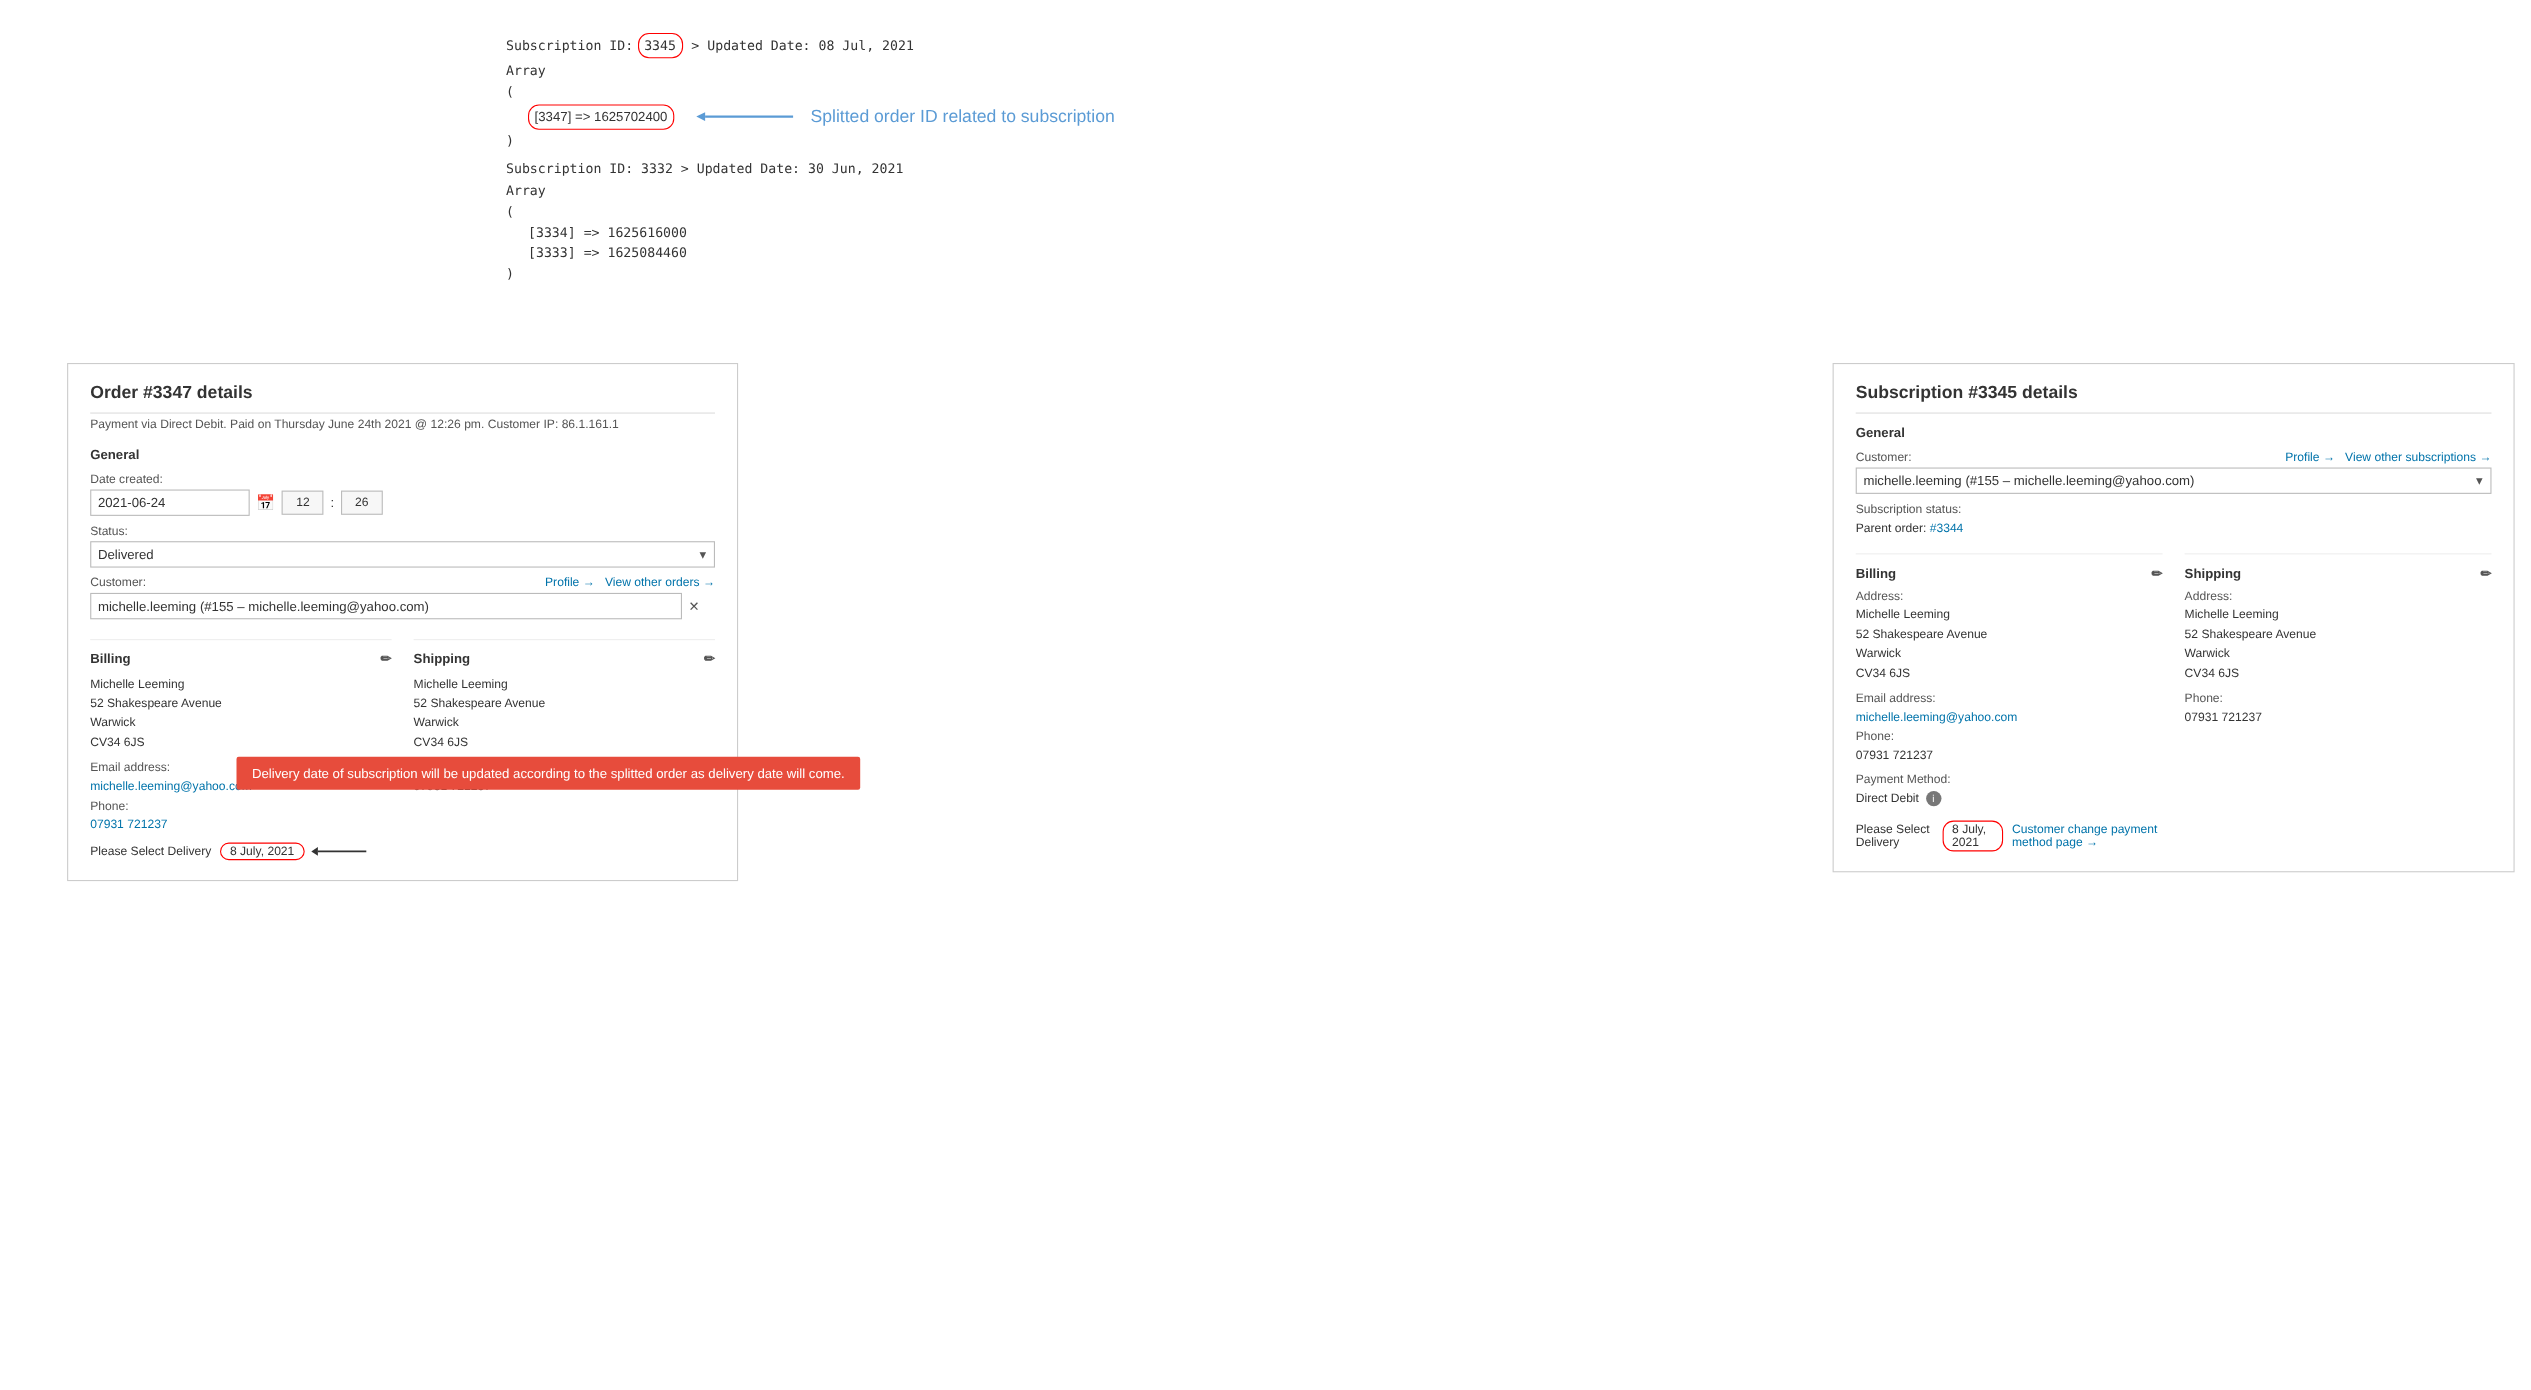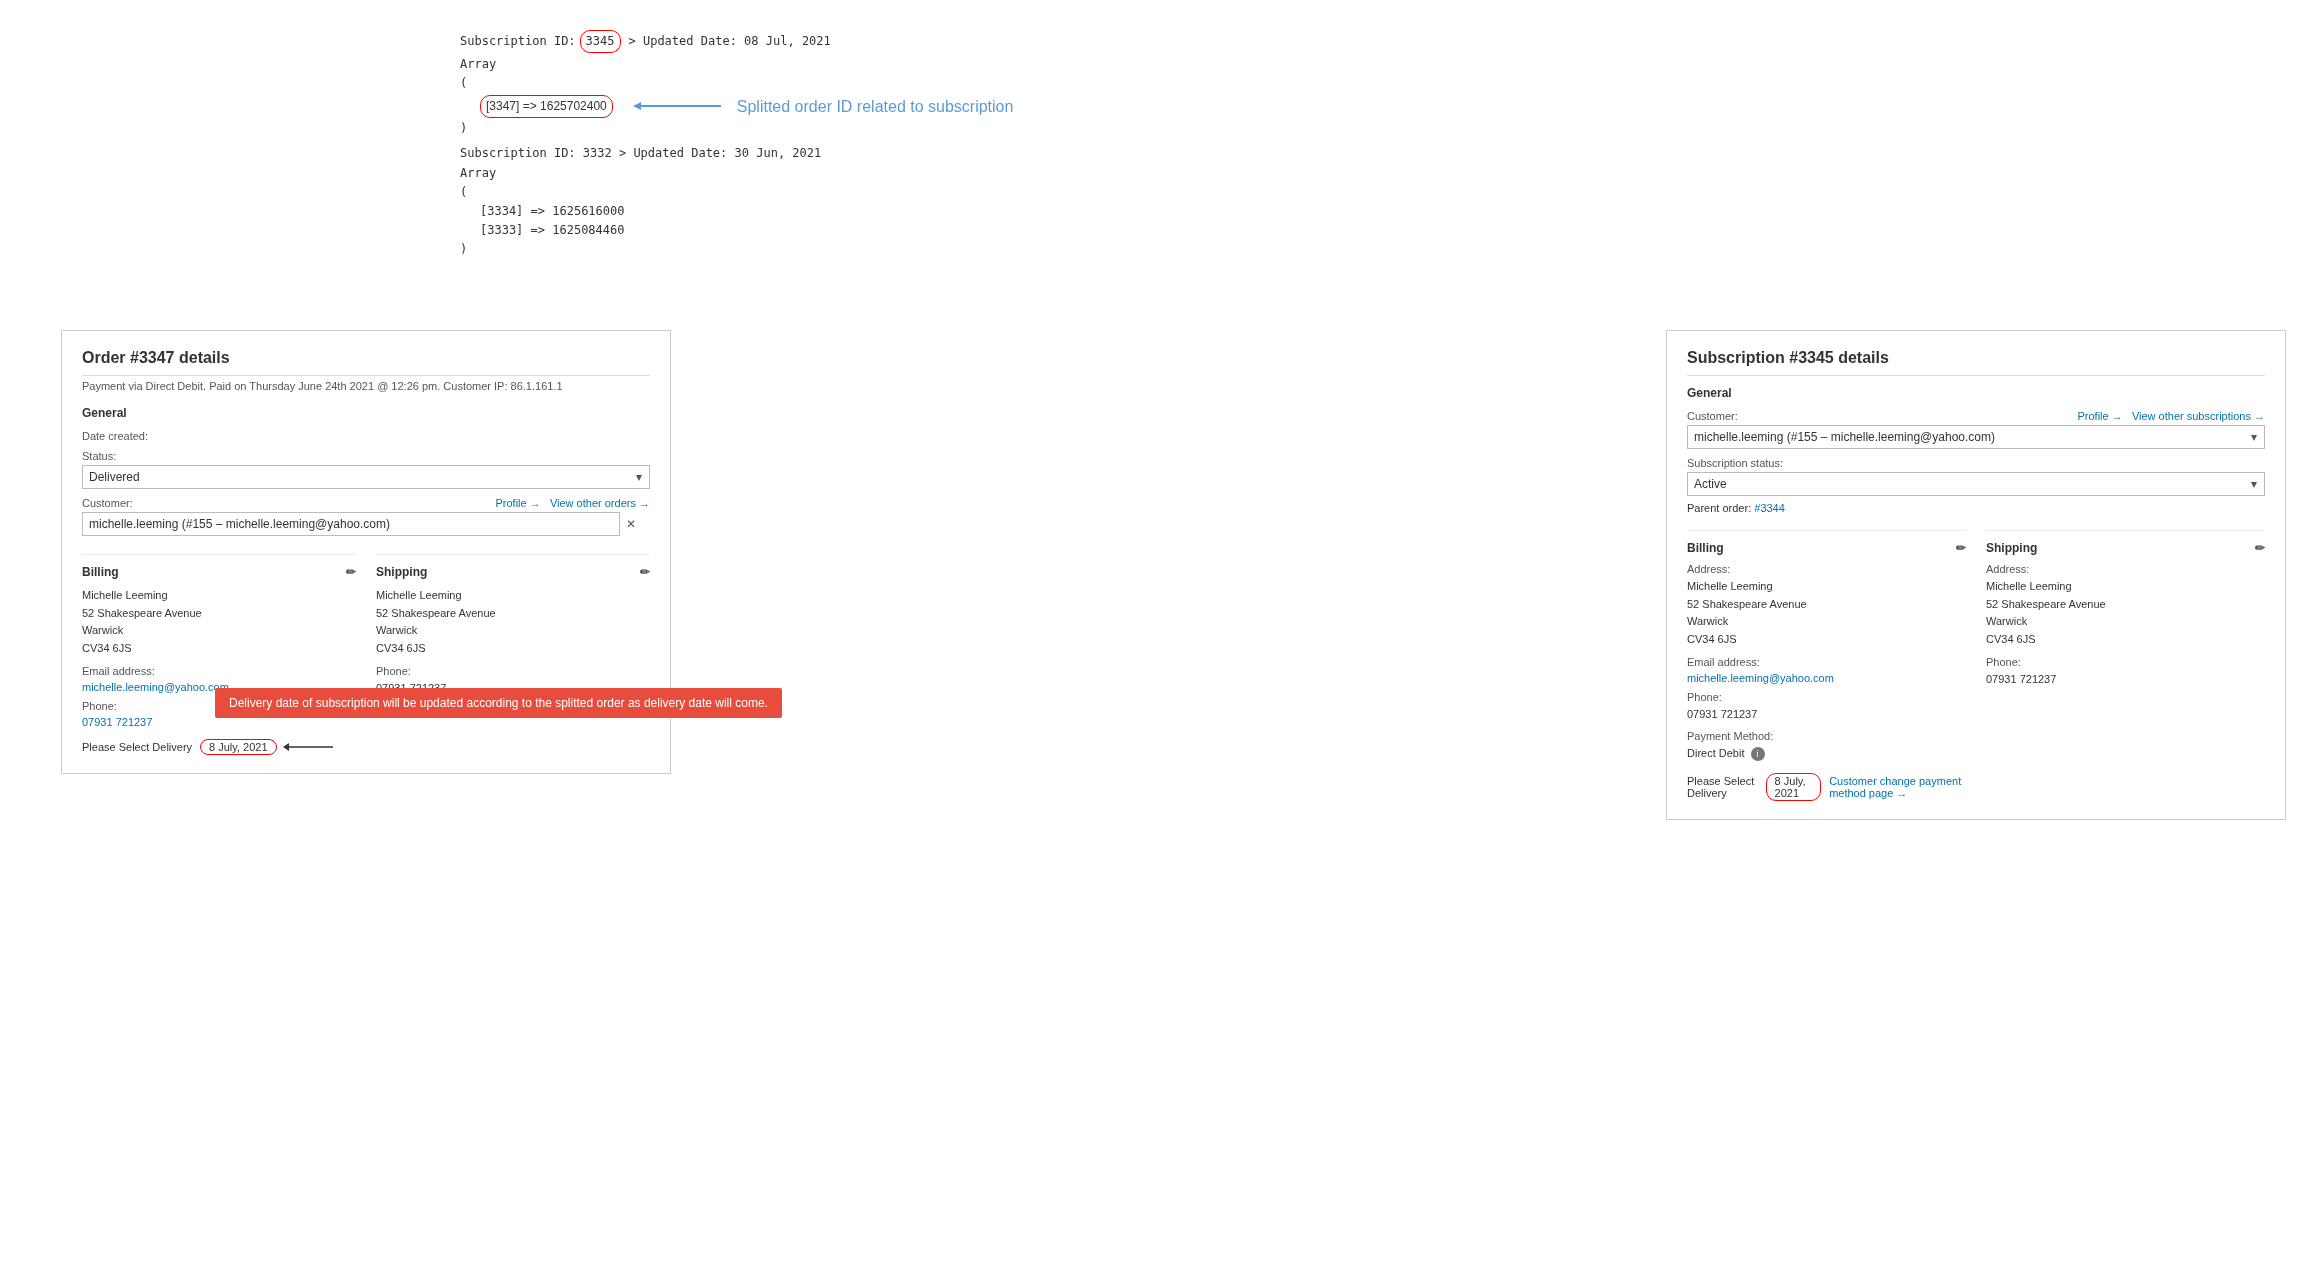--- a/index.html
+++ b/index.html
@@ -303,20 +303,27 @@
 
 <div class="panel-container">
 
   <div class="panel" style="max-width:610px;">
     <div class="panel-title">Order #3347 details</div>
     <div class="panel-subtitle">Payment via Direct Debit. Paid on Thursday June 24th 2021 @ 12:26 pm. Customer IP: 86.1.161.1</div>
 
     <div class="section-label">General</div>
 
     <div class="field-label">Date created:</div>
+    <div class="field-row">
+      <input class="field-input" type="text" style="width: 145px;" value="2021-06-24">
+      <span style="font-size:14px; cursor:pointer;">📅</span>
+      <input class="step-btn" type="text" style="width: 38px; text-align: center;" value="12">
+      <span>:</span>
+      <input class="step-btn" type="text" style="width: 38px; text-align: center;" value="26">
+    </div>
 
     <div class="field-label">Status:</div>
     <div class="select-wrapper">
       <select class="field-select">
         <option>Delivered</option>
       </select>
     </div>
 
     <div class="customer-header" style="margin-top:8px;">
       <span class="field-label" style="margin:0;">Customer:</span>
@@ -388,25 +395,20 @@
         <a href="#">View other subscriptions →</a>
       </span>
     </div>
     <div class="select-wrapper">
       <select class="field-select">
         <option>michelle.leeming (#155 – michelle.leeming@yahoo.com)</option>
       </select>
     </div>
 
     <div class="field-label" style="margin-top:8px;">Subscription status:</div>
-    <div class="select-wrapper">
-      <select class="field-select">
-        <option>Active</option>
-      </select>
-    </div>
 
     <div class="parent-order">
       <span>Parent order:</span>
       <a href="#" class="link">#3344</a>
     </div>
 
     <div class="two-col">
       <div class="col">
         <div class="col-header">
           <span>Billing</span>

